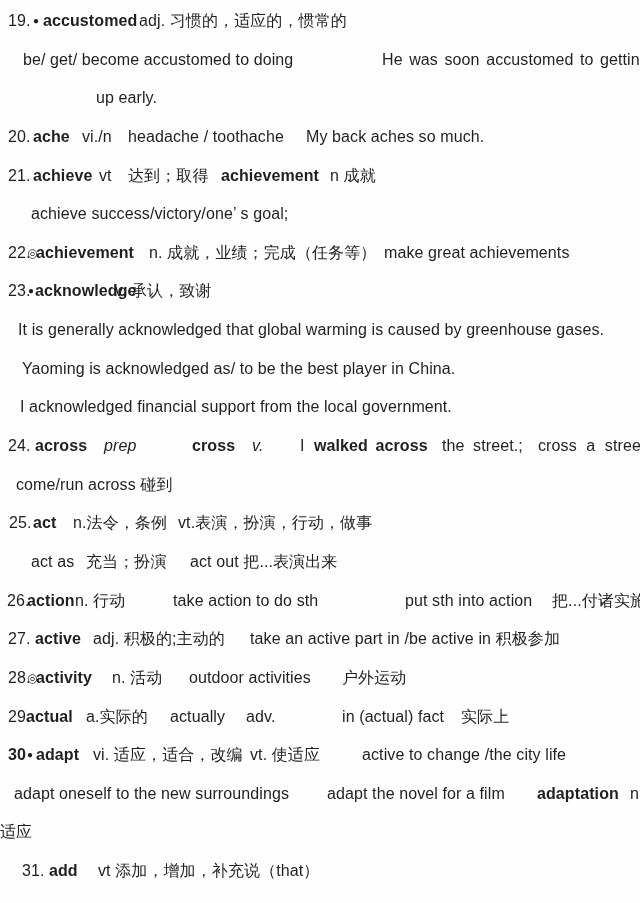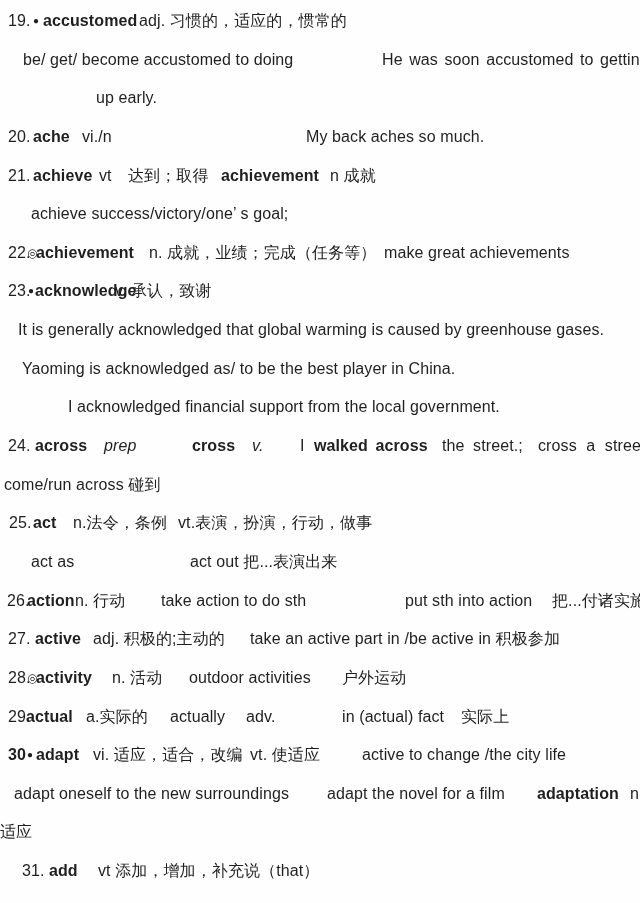--- a/index.html
+++ b/index.html
@@ -37,20 +37,21 @@
       <span class="seg" style="left: 23px;">be/ get/ become accustomed to doing</span>
       <span class="seg" style="left: 382px; word-spacing: 2px;">He was soon accustomed to getting</span>
     </div>
     <div class="line">
       <span class="seg" style="left: 96px;">up early.</span>
     </div>
     <div class="line">
       <span class="seg" style="left: 8px;">20.</span>
       <span class="seg b" style="left: 33px;">ache</span>
       <span class="seg" style="left: 82px;">vi./n</span>
+      <span class="seg" style="left: 128px;">headache / toothache</span>
       <span class="seg" style="left: 306px;">My back aches so much.</span>
     </div>
     <div class="line">
       <span class="seg" style="left: 8px;">21.</span>
       <span class="seg b" style="left: 33px;">achieve</span>
       <span class="seg" style="left: 99px;">vt</span>
       <span class="seg" style="left: 128px;">达到；取得</span>
       <span class="seg b" style="left: 221px;">achievement</span>
       <span class="seg" style="left: 330px;">n 成就</span>
     </div>
@@ -70,51 +71,52 @@
       <span class="seg b" style="left: 35px;">acknowledge</span>
       <span class="seg" style="left: 115px;">v. 承认，致谢</span>
     </div>
     <div class="line">
       <span class="seg" style="left: 18px;">It is generally acknowledged that global warming is caused by greenhouse gases.</span>
     </div>
     <div class="line">
       <span class="seg" style="left: 22px;">Yaoming is acknowledged as/ to be the best player in China.</span>
     </div>
     <div class="line">
-      <span class="seg" style="left: 20px; margin-left: 48px;">I acknowledged financial support from the local government.</span>
+      <span class="seg" style="left: 20px;">I acknowledged financial support from the local government.</span>
     </div>
     <div class="line">
       <span class="seg" style="left: 8px;">24.</span>
       <span class="seg b" style="left: 35px;">across</span>
       <span class="seg i" style="left: 104px;">prep</span>
       <span class="seg b" style="left: 192px;">cross</span>
       <span class="seg i" style="left: 252px;">v.</span>
       <span class="seg" style="left: 300px;">I</span>
       <span class="seg b" style="left: 314px; word-spacing: 3px;">walked across</span>
       <span class="seg" style="left: 442px; word-spacing: 4px;">the street.;</span>
       <span class="seg" style="left: 538px; word-spacing: 5px;">cross a street;</span>
     </div>
     <div class="line">
-      <span class="seg" style="left: 4px;">come/run across 碰到</span>
+      <span class="seg" style="left: 16px;">come/run across 碰到</span>
     </div>
     <div class="line">
       <span class="seg" style="left: 9px;">25.</span>
       <span class="seg b" style="left: 33px;">act</span>
       <span class="seg" style="left: 73px;">n.法令，条例</span>
       <span class="seg" style="left: 178px;">vt.表演，扮演，行动，做事</span>
     </div>
     <div class="line">
       <span class="seg" style="left: 31px;">act as</span>
+      <span class="seg" style="left: 86px;">充当；扮演</span>
       <span class="seg" style="left: 190px;">act out 把...表演出来</span>
     </div>
     <div class="line">
       <span class="seg" style="left: 7px;">26.</span>
       <span class="seg b" style="left: 27px;">action</span>
       <span class="seg" style="left: 75px;">n. 行动</span>
-      <span class="seg" style="left: 161px;">take action to do sth</span>
+      <span class="seg" style="left: 173px;">take action to do sth</span>
       <span class="seg" style="left: 405px;">put sth into action</span>
       <span class="seg" style="left: 552px;">把...付诸实施</span>
     </div>
     <div class="line">
       <span class="seg" style="left: 8px;">27.</span>
       <span class="seg b" style="left: 35px;">active</span>
       <span class="seg" style="left: 93px;">adj. 积极的;主动的</span>
       <span class="seg" style="left: 250px; text-align: center;">take an active part in /be active in 积极参加</span>
     </div>
     <div class="line">

